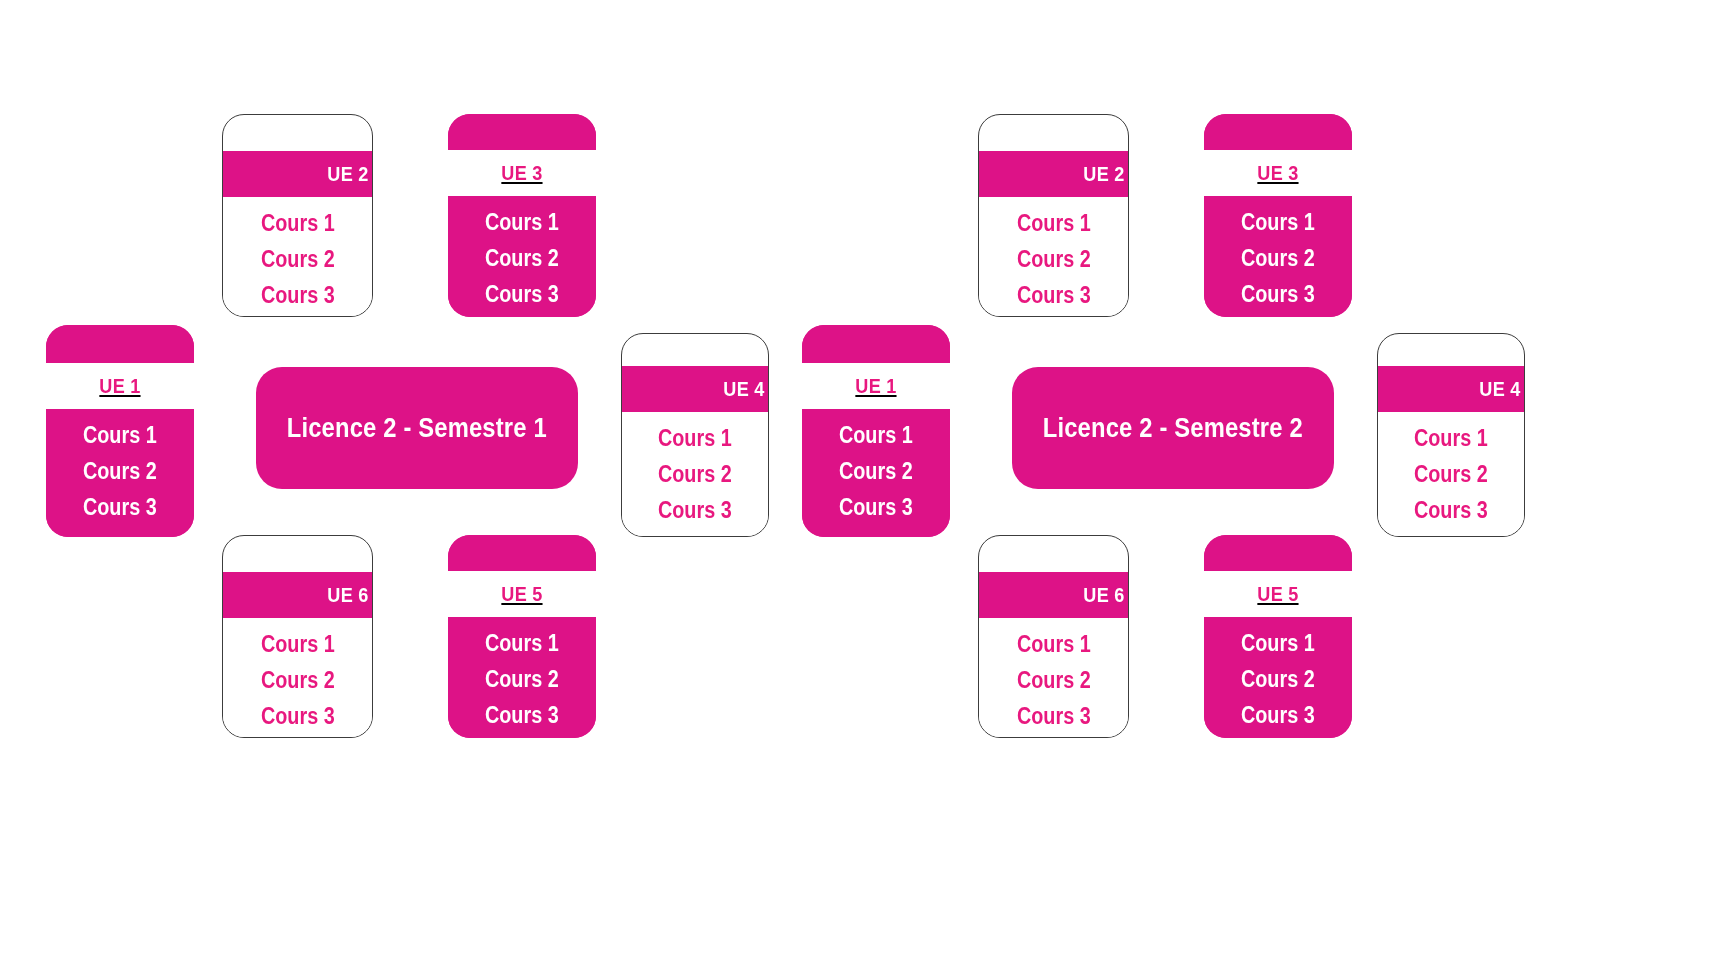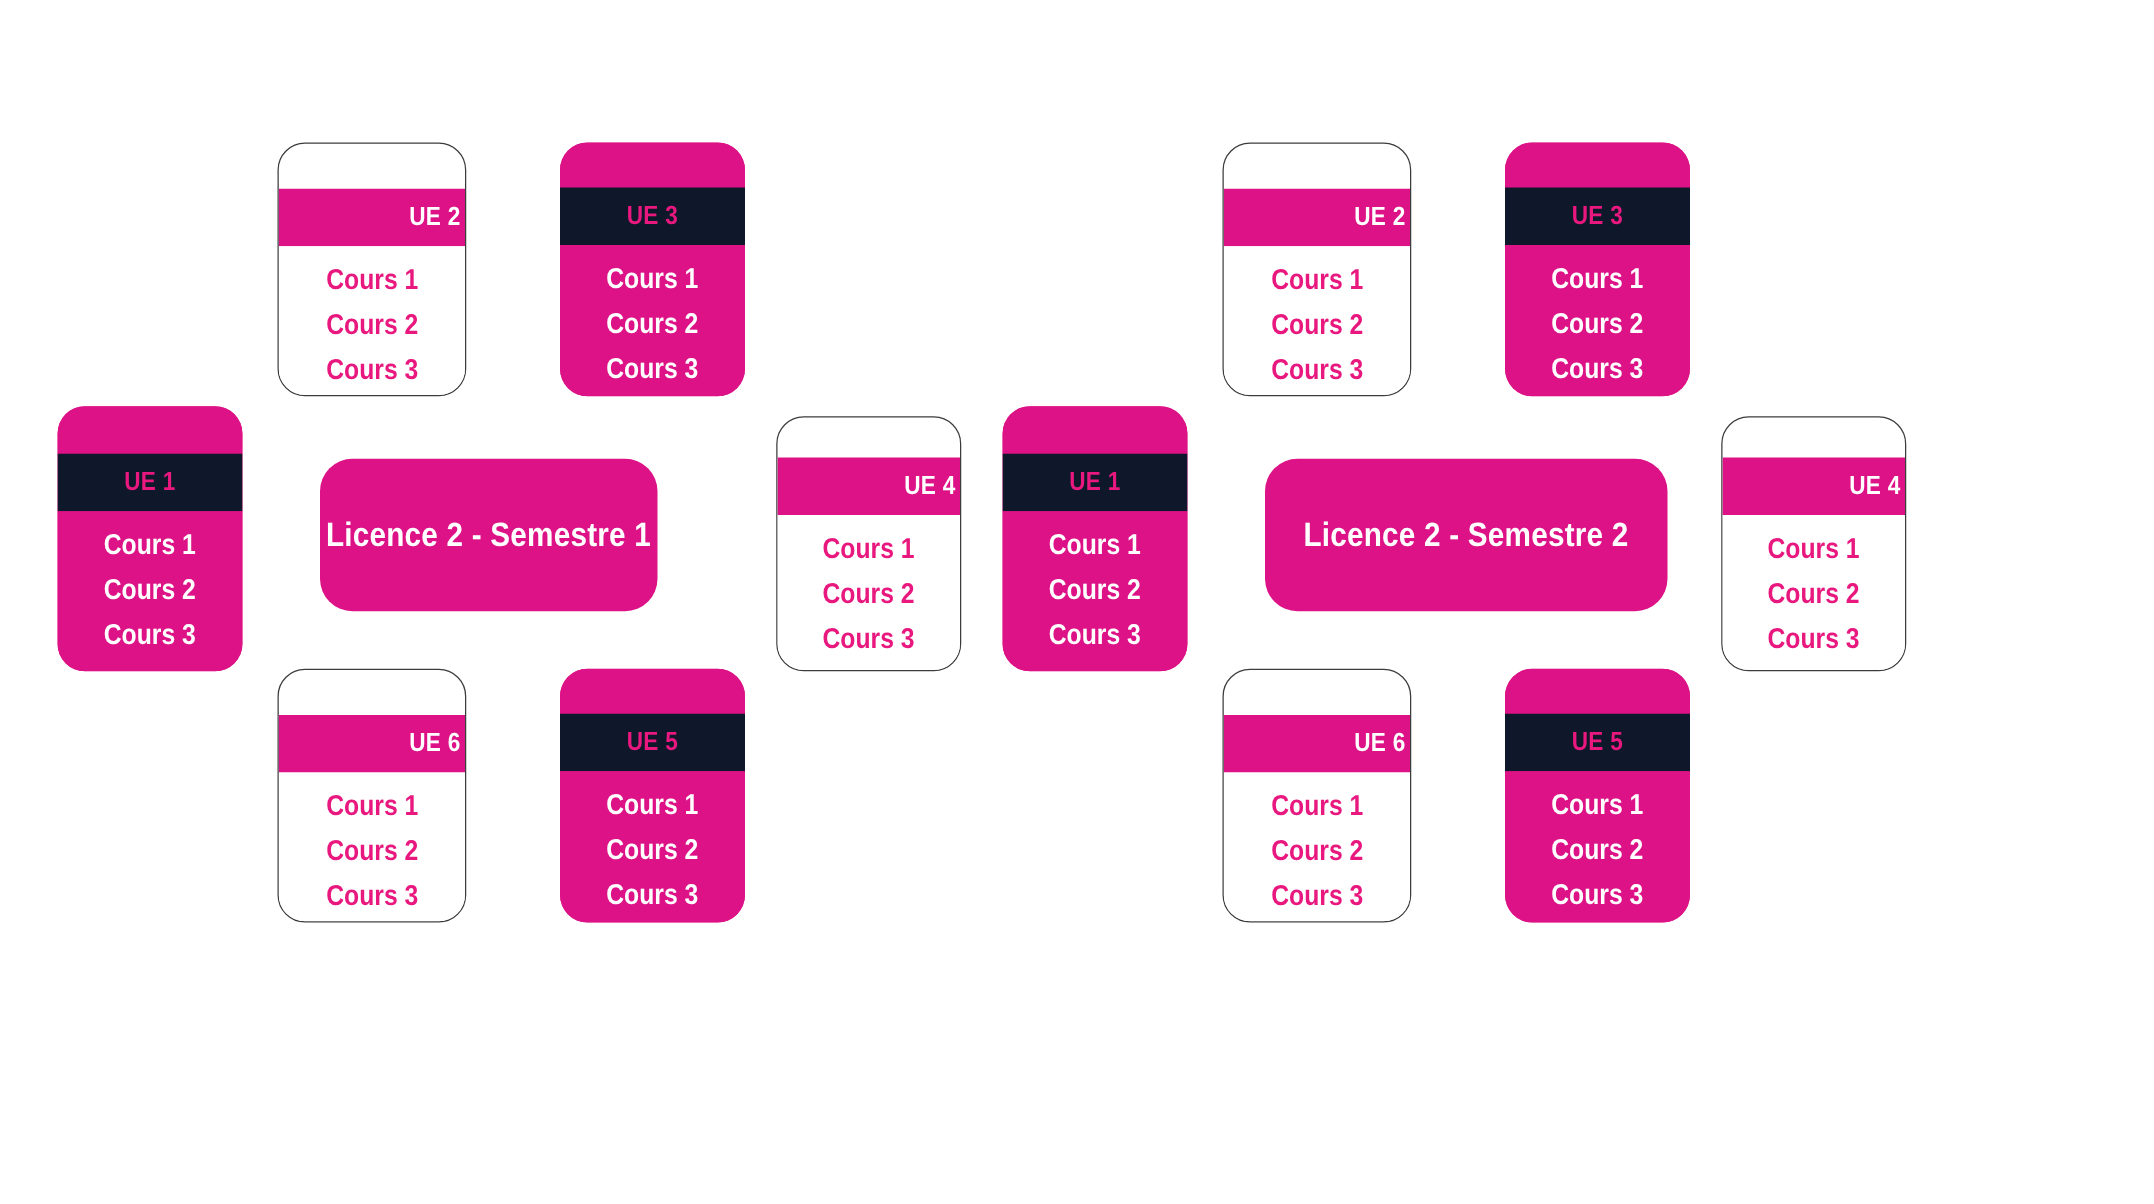--- a/index.html
+++ b/index.html
@@ -101,25 +101,26 @@
   
   .ue-card.style-pink {
     background: #dd1287;
     border: none;
   }
   .style-pink .ue-spacer {
     flex: 0 0 auto;
     background: #dd1287;
   }
   .style-pink .ue-title-band {
-    background: #0f172a;
+    background: #ffffff;
     display: flex;
     align-items: center;
     justify-content: center;
     flex: 0 0 auto;
+    text-decoration: underline;
   }
   .style-pink .ue-title-band .ue-title {
     color: #e8187f;
     font-size: 21px;
     font-weight: bold;
     font-stretch: condensed;
     letter-spacing: 0.3px;
     transform: scaleX(0.86);
     white-space: nowrap;
   }
@@ -140,21 +141,21 @@
     line-height: 36px;
     transform: scaleX(0.86);
     white-space: nowrap;
   }
 </style>
 </head>
 <body>
 
 <div id="canvas">
     <div style="position: absolute; left: 0px; top: 0px; width: 100%; height: 100%;">
-      <div class="semester-pill" style="left: 256px; top: 367px; width: 270px; height: 122px;">
+      <div class="semester-pill" style="left: 256px; top: 367px; width: 322px; height: 122px;">
         <span class="semester-label">Licence 2 - Semestre 1</span>
       </div>
       <div class="ue-card style-white" style="left: 222px; top: 114px; width: 151px; height: 203px;">
         <div class="ue-spacer" style="height: 36px;"></div>
         <div class="ue-title-band" style="height: 46px;">
           <span class="ue-title">UE 2</span>
         </div>
         <div class="ue-body">
           <span class="course-item">Cours 1</span>
           <span class="course-item">Cours 2</span>

